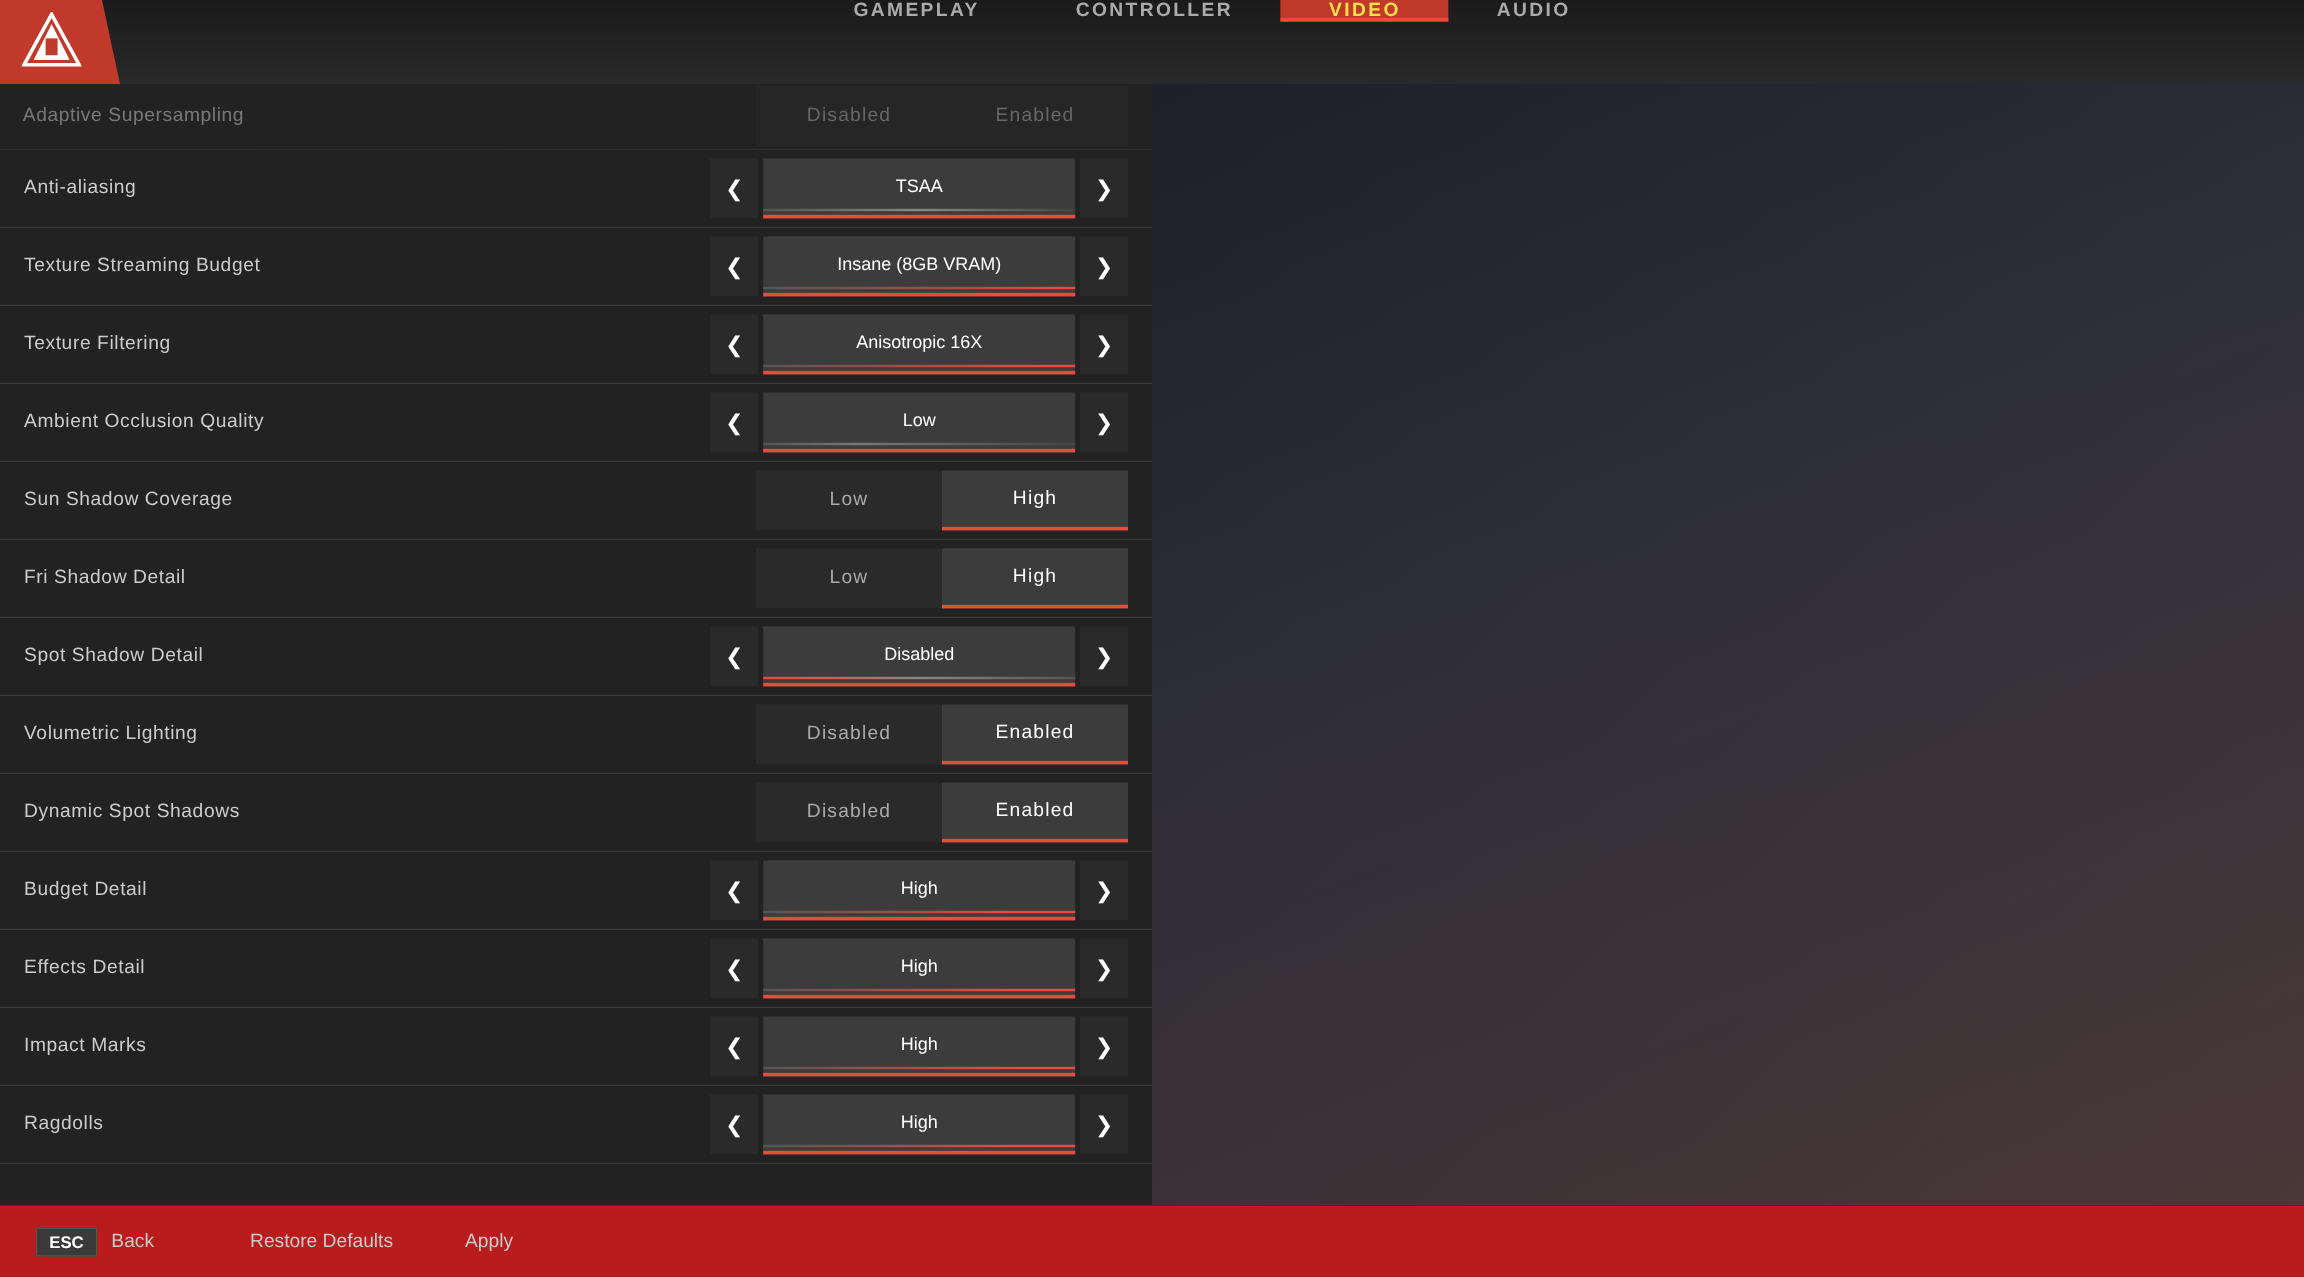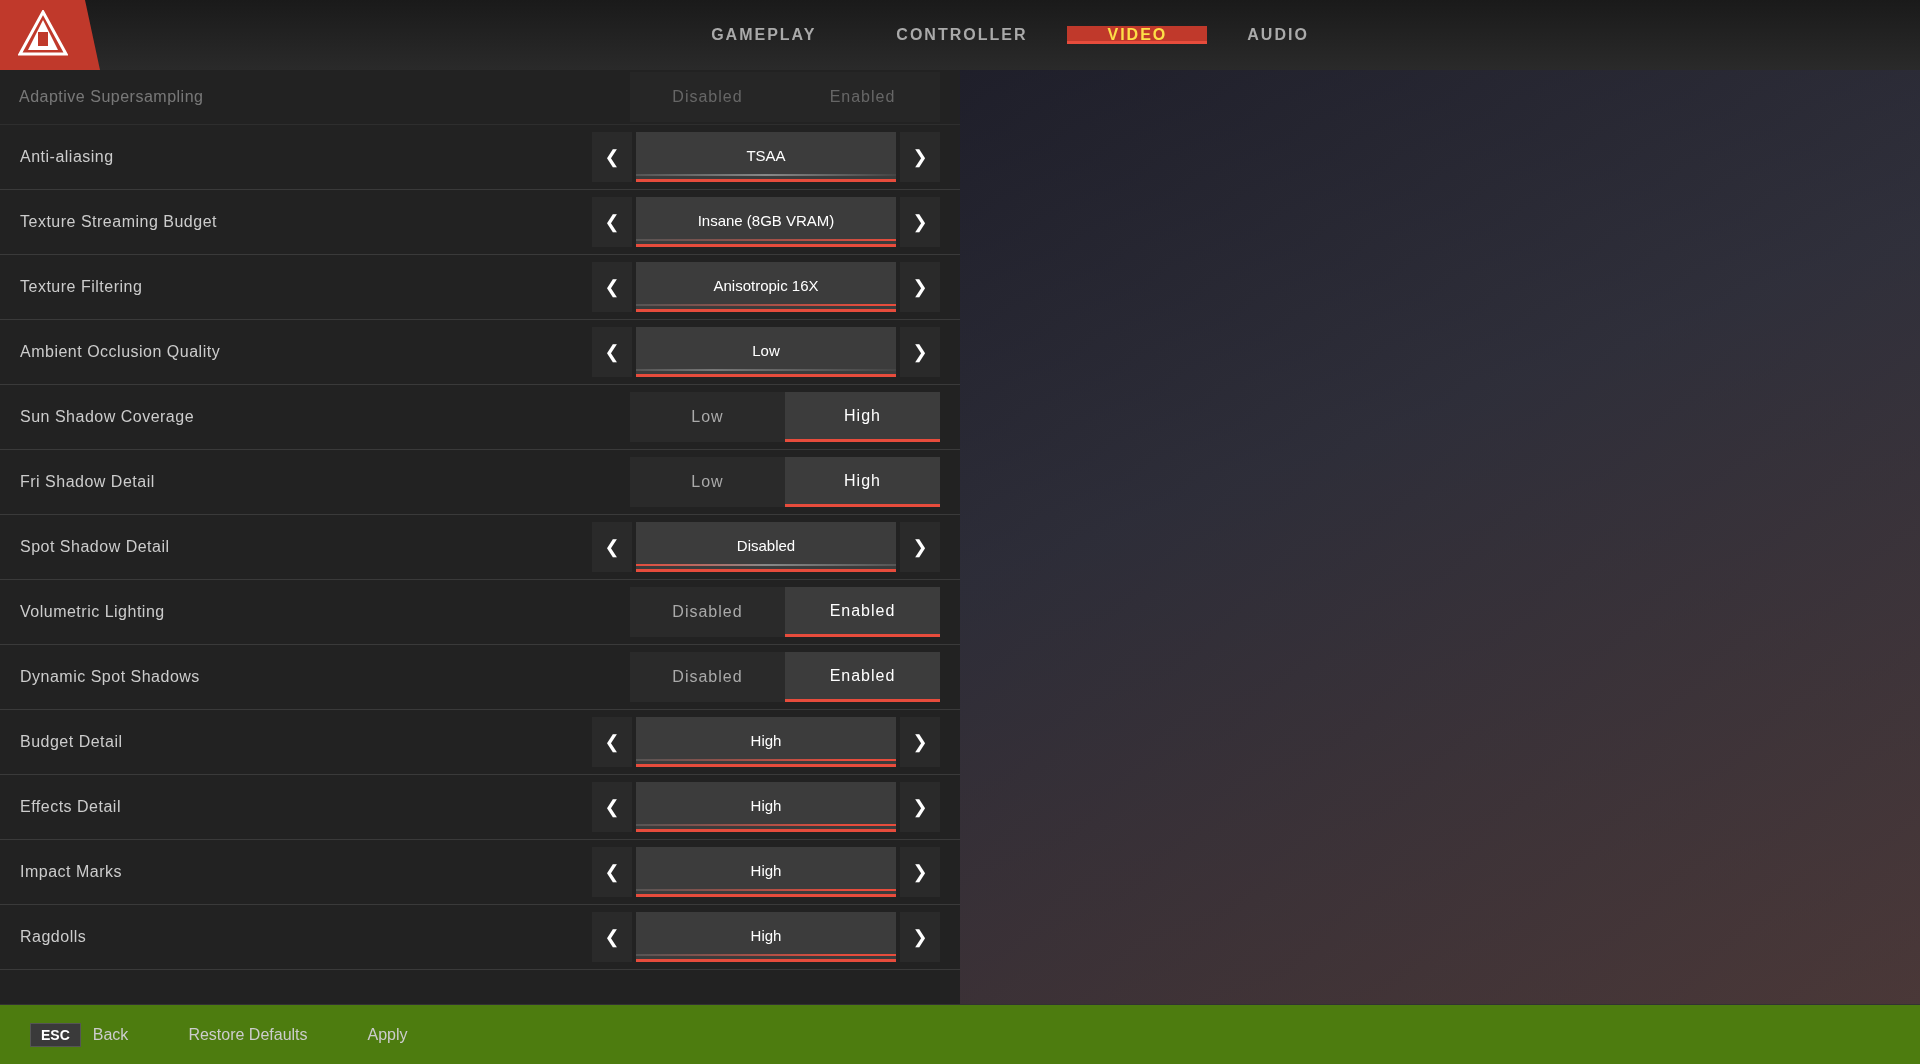--- a/index.html
+++ b/index.html
@@ -32,21 +32,21 @@
       padding-right: 15px;
     }
 
     .logo-icon {
       width: 50px;
       height: 50px;
     }
 
     .nav-tabs {
       display: flex;
-      align-items: center;
+      align-items: flex-start;
       flex: 1;
       justify-content: center;
     }
 
     .nav-tab {
       display: flex;
       align-items: center;
       justify-content: center;
       padding: 0 40px;
       font-size: 16px;
@@ -215,21 +215,21 @@
       width: 100%;
       height: 100%;
       background: linear-gradient(160deg, #1a1a2a 0%, #2a2a3a 40%, #4a3030 100%);
       opacity: 0.7;
     }
 
     
     .footer {
       width: 100%;
       height: 60px;
-      background: #4d7c0f;
+      background: #b91c1c;
       display: flex;
       align-items: center;
       padding: 0 30px;
       gap: 60px;
       border-top: 1px solid #333;
     }
 
     .footer-item {
       display: flex;
       align-items: center;
@@ -444,18 +444,18 @@
     <div class="right-panel-bg"></div>
   </div>
 </div>
 
 <div class="footer">
   <div class="footer-item">
     <span class="footer-key">ESC</span>
     <span>Back</span>
   </div>
   <div class="footer-item">
-    <span style="cursor:pointer;">Restore Defaults</span>
+    <span style="cursor:pointer;margin-left:20px;">Restore Defaults</span>
   </div>
   <div class="footer-item">
     <span style="cursor:pointer;">Apply</span>
   </div>
 </div>
 
 </body></html>

